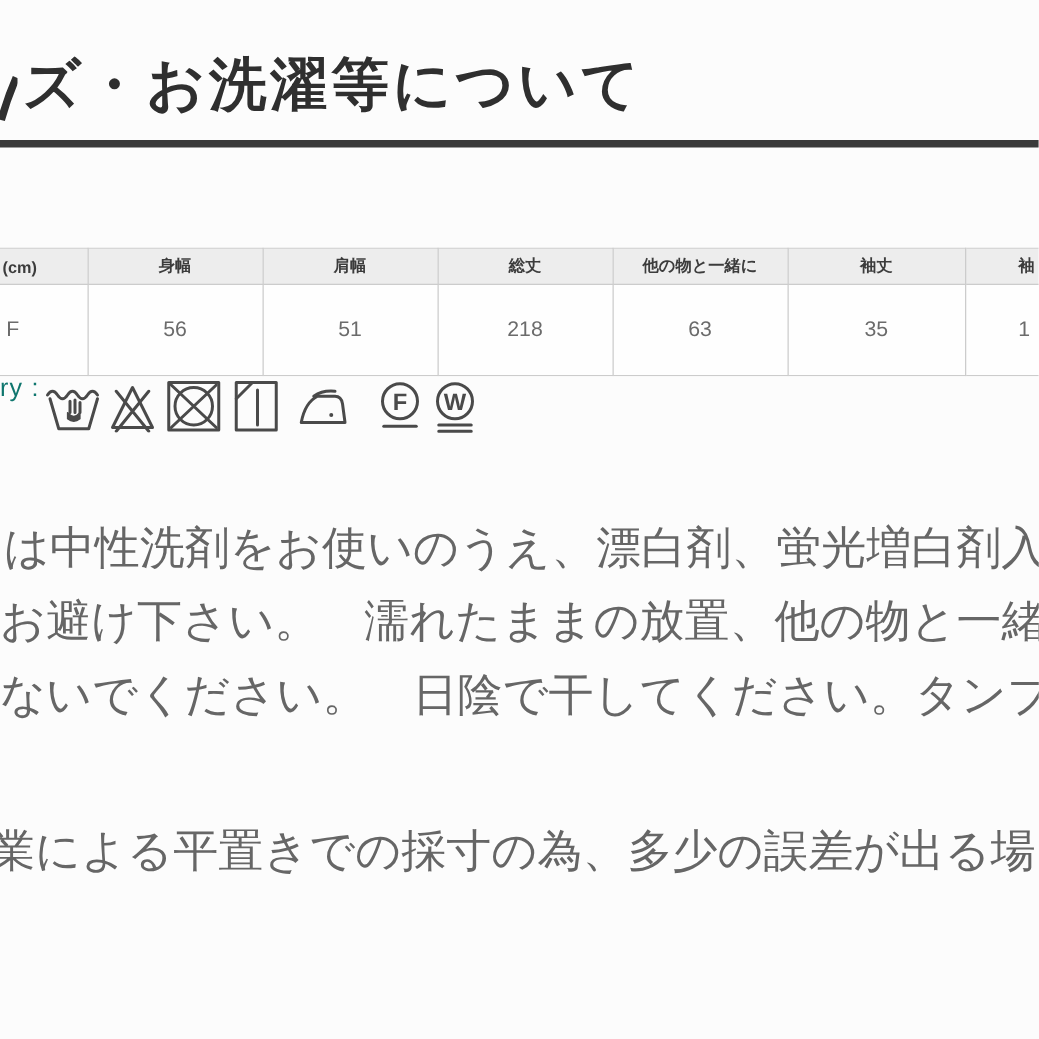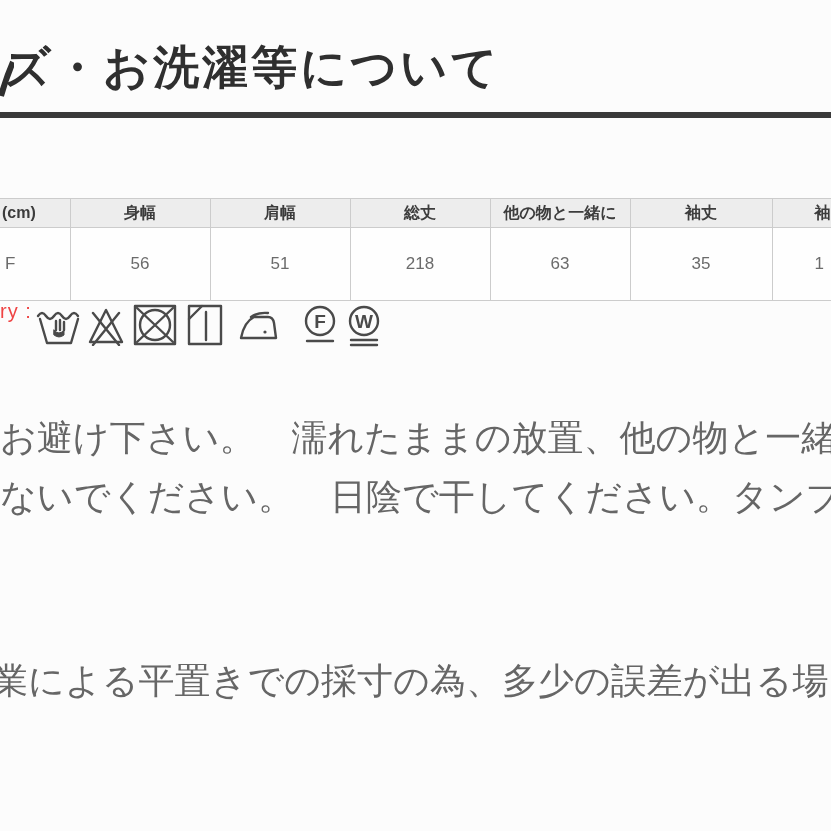--- a/index.html
+++ b/index.html
@@ -12,21 +12,21 @@
     width:831px;height:831px;
     overflow:hidden;
     background:#fcfcfc;
   }
 
   
   .section-title{
     position:absolute;top:34px;left:0;right:0;height:70px;
   }
   .section-title h1{
-    margin:0;padding-left:4px;
+    margin:0;padding-left:18px;
     font-size:46px;line-height:66px;font-weight:700;
     letter-spacing:3px;color:#2f2f2f;white-space:nowrap;
   }
   .char-fragment{
     position:absolute;left:0;top:26px;width:14px;height:38px;
   }
   .title-divider{
     position:absolute;top:112px;left:0;width:100%;height:6px;
     background:#3a3a3a;
   }
@@ -35,41 +35,41 @@
   .size-table-wrap{
     position:absolute;top:198px;left:0;width:831px;overflow:hidden;
   }
   table.size-table{
     border-collapse:collapse;table-layout:fixed;width:862px;
     background:#ffffff;
   }
   table.size-table th{
     height:28px;background:#ededed;
     border:1px solid #cccccc;
-    font-size:16px;font-weight:700;color:#3c3c3c;
+    font-size:13px;font-weight:700;color:#3c3c3c;
     text-align:center;padding:0;
   }
   table.size-table td{
     height:50px;background:#fefefe;
     border:1px solid #cccccc;
     font-size:17px;font-weight:400;color:#6b6b6b;
     text-align:center;padding:11px;
   }
   table.size-table th:first-child,
   table.size-table td:first-child{border-left:none;text-align:left;}
   table.size-table th:first-child{padding-left:2px;}
   table.size-table td:first-child{text-indent:-6px;}
   table.size-table th:last-child,
   table.size-table td:last-child{text-align:left;padding-left:42px;}
 
   
   .laundry-row{position:absolute;top:298px;left:0;height:56px;width:831px;}
   .laundry-label{
     position:absolute;left:0;top:2px;
-    font-size:20px;color:#ef4444;letter-spacing:1px;white-space:nowrap;text-align:right;
+    font-size:20px;color:#0f766e;letter-spacing:1px;white-space:nowrap;text-align:right;
   }
   .laundry-icons{
     position:absolute;left:36px;top:6px;display:flex;align-items:flex-start;
   }
   .laundry-icons svg{display:block;}
   .icon{stroke:#4a4a4a;fill:none;stroke-width:2.4;stroke-linecap:round;stroke-linejoin:round;}
   .icon-letter{
     fill:#4a4a4a;stroke:none;
     font-family:"Liberation Sans","DejaVu Sans",sans-serif;
     font-size:19px;font-weight:700;
@@ -190,20 +190,21 @@
           <path d="M3,36 H29 M3,41 H29"></path>
         </g>
         <text class="icon-letter" x="16" y="24" text-anchor="middle">W</text>
       </svg>
 
     </div>
   </div>
 
   <div class="care-text">
     <p class="care-para-1">
+      <span class="care-line" style="display:block;padding-left:3px;">は中性洗剤をお使いのうえ、漂白剤、蛍光増白剤入</span>
       <span class="care-line" style="display:block;">お避け下さい。　濡れたままの放置、他の物と一緒に</span>
       <span class="care-line" style="display:block;">ないでください。　日陰で干してください。タンブラ</span>
     </p>
     <p class="care-para-2">
       <span class="care-line indent-cut-8" style="display:block;">業による平置きでの採寸の為、多少の誤差が出る場</span>
     </p>
   </div>
 
 </div>
 

